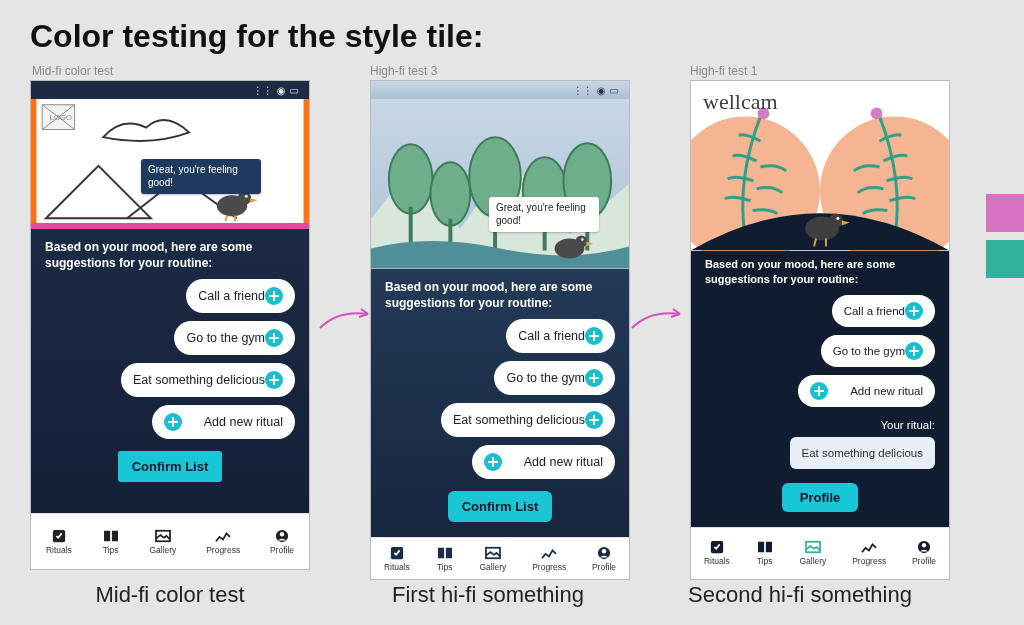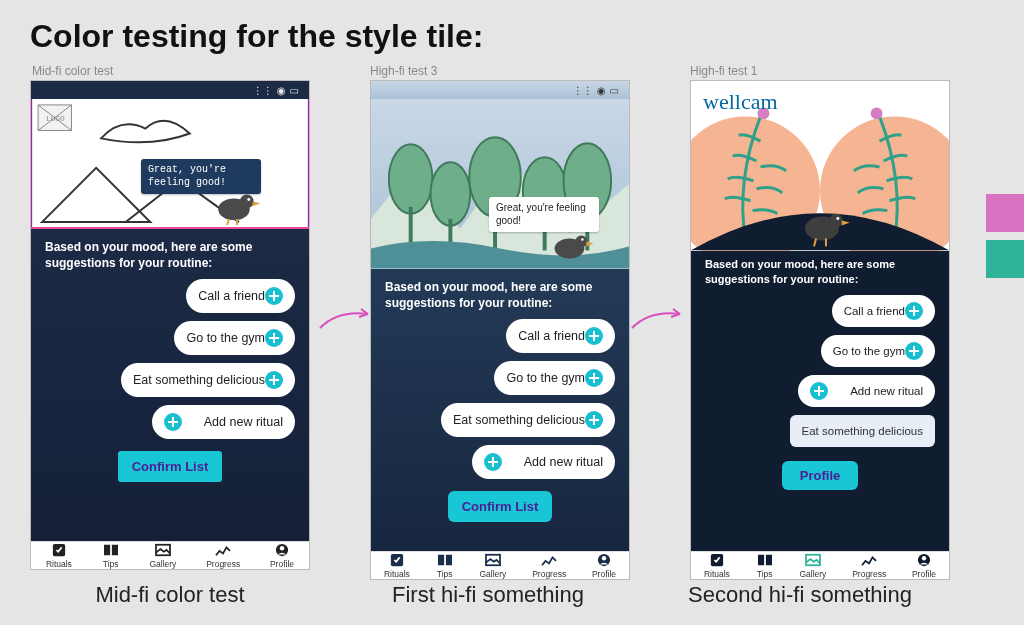--- a/index.html
+++ b/index.html
@@ -105,33 +105,33 @@
   .pill .plus::before, .pill .plus::after {
     content: ""; position: absolute; background: #fff;
   }
   .pill .plus::before { left: 4px; right: 4px; top: 8px; height: 2px; }
   .pill .plus::after  { top: 4px; bottom: 4px; left: 8px; width: 2px; }
   .pill.addnew { justify-content: flex-start; gap: 22px; }
   .pill.addnew .plus { order: -1; }
   .confirm-btn {
     align-self: center;
     background: #19c6d6;
-    color: #4c1d95;
+    color: #0f172a;
     font-weight: 700;
     font-size: 13px;
     padding: 8px 14px;
     border-radius: 6px;
     margin-top: 4px;
   }
   .tabbar {
     display: flex;
     justify-content: space-around;
     align-items: center;
     background: #fff;
-    height: 28px;
+    height: 56px;
     border-top: 1px solid #ddd;
   }
   .tab {
     display: flex;
     flex-direction: column;
     align-items: center;
     font-size: 8.5px;
     color: #333;
     gap: 2px;
   }
@@ -155,21 +155,21 @@
   .ritual-box {
     background: #e8eef5;
     color: #333;
     border-radius: 6px;
     padding: 10px 12px;
     font-size: 11.5px;
     margin-bottom: 10px;
   }
   .brand {
     font-family: "Brush Script MT", cursive;
-    color: #0369a1;
+    color: #404040;
     font-size: 22px;
     position: absolute;
     left: 12px; top: 8px;
   }
 </style>
 </head>
 <body>
 
 <h1 class="page-title">Color testing for the style tile:</h1>
 
@@ -194,21 +194,21 @@
 </svg>
 
 <div class="phone" style="left:30px;top:80px;width:280px;height:490px">
   <div style="background:#1c2a45;">
     <div class="statusbar">
       <span>⋮⋮</span>
       <span>◉</span>
       <span>▭</span>
     </div>
   </div>
-  <div class="hero" style="height:130px;background:#a21caf;border-bottom:2px solid #ec4899;font-family:Liberation Mono, monospace;">
+  <div class="hero" style="height:130px;background:#f97316;border-bottom:6px solid #ec4899;">
     
     <svg width="100%" height="100%" viewBox="0 0 280 130">
       <rect x="0" y="0" width="280" height="130" fill="#fff"></rect>
       <path d="M6 6 L40 6 L40 32 L6 32 Z M6 6 L40 32 M40 6 L6 32" stroke="#888" fill="#f2f2f2" stroke-width="1"></path>
       <text x="14" y="22" font-size="8" fill="#888">LOGO</text>
       <path d="M70 40 q20 -22 45 -10 q20 -18 45 5 q-40 15 -90 5 z" fill="none" stroke="#333" stroke-width="2"></path>
       <path d="M10 125 L65 70 L120 125 Z" fill="none" stroke="#333" stroke-width="2"></path>
       <path d="M95 125 L150 82 L210 125" fill="none" stroke="#333" stroke-width="2"></path>
 
       <ellipse cx="205" cy="112" rx="16" ry="11" fill="#4a4a4a"></ellipse>
@@ -419,20 +419,21 @@
         <span class="plus"></span>
       </div>
     <div class="pill" style="padding:7px 12px;font-size:11.5px">
         <span>Go to the gym</span>
         <span class="plus"></span>
       </div>
     <div class="pill addnew" style="padding:7px 12px;font-size:11.5px">
         <span class="plus"></span>
         <span>Add new ritual</span>
       </div>
+    <div class="your-ritual-label">Your ritual:</div>
     <div class="ritual-box">Eat something delicious</div>
     <div class="confirm-btn" style="padding:7px 18px">Profile</div>
   </div>
   <div class="tabbar">
     <div class="tab">
         <svg class="ic" viewBox="0 0 20 16">
           <rect x="3" y="1" width="14" height="14" rx="2" fill="#101d31"></rect>
           <path d="M7 8 l2 2 l4 -5" stroke="#fff" stroke-width="2" fill="none"></path>
         </svg>
         <span>Rituals</span>

